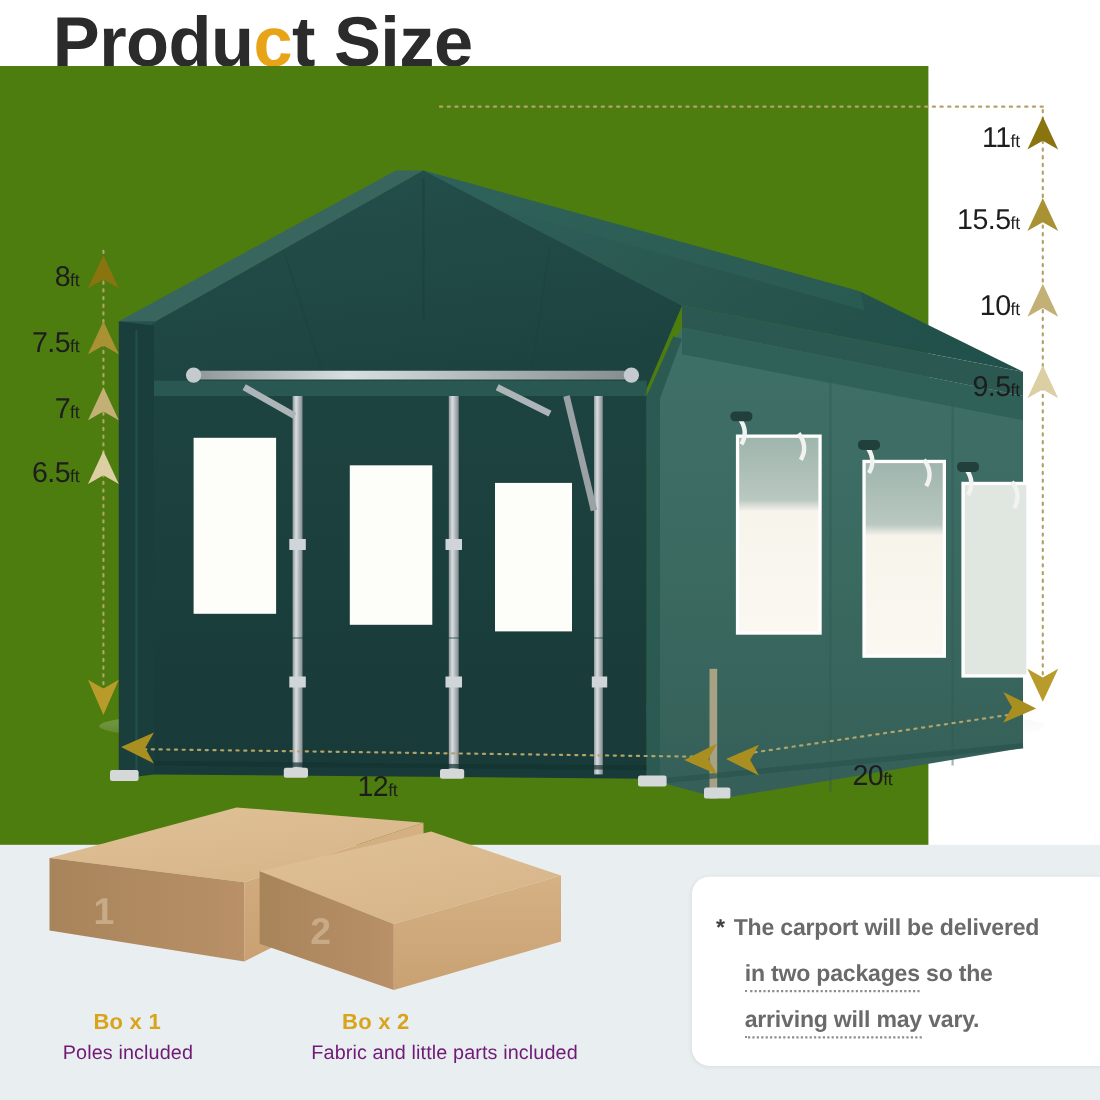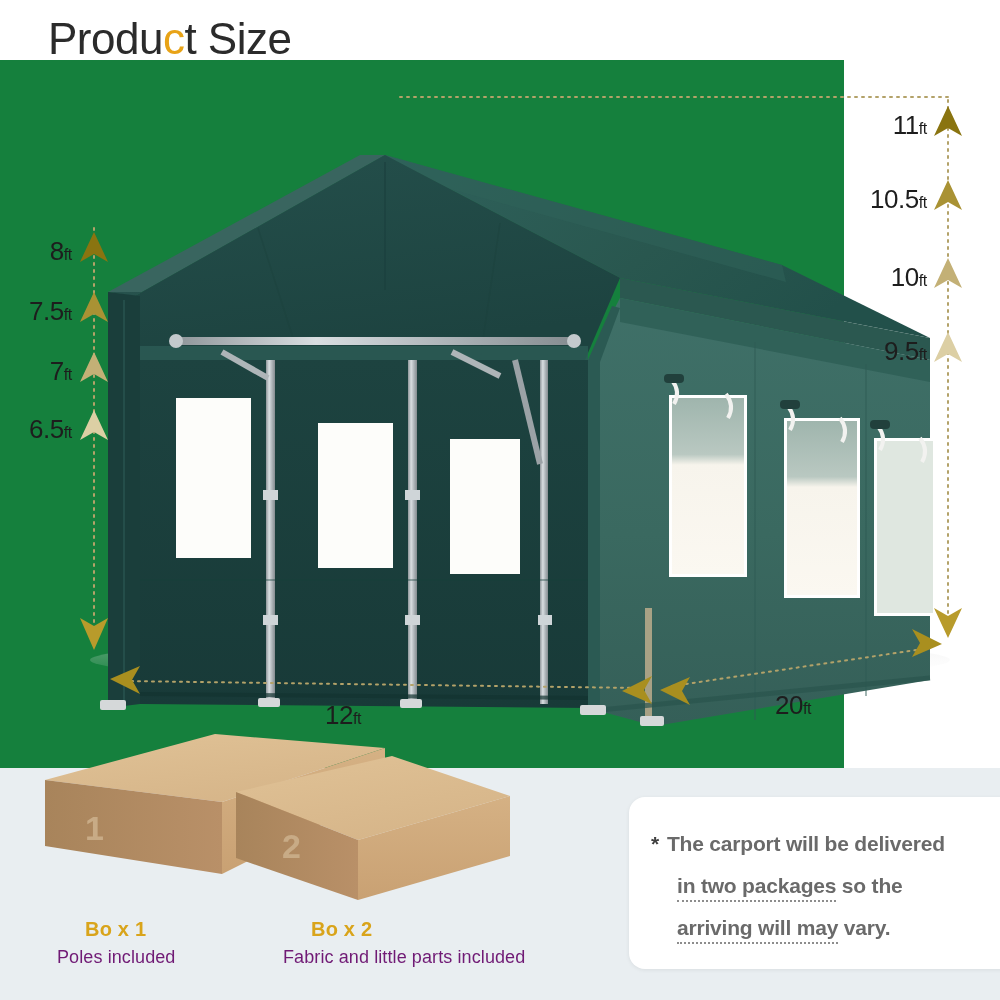--- a/index.html
+++ b/index.html
@@ -21,38 +21,37 @@
     height: 1000px;
     background: #ffffff;
     overflow: hidden;
   }
 
   
   #title {
     position: absolute;
     left: 48px;
     top: 2px;
-    font-size: 44px;
-    font-weight: 400;
+    font-size: 64px;
+    font-weight: 700;
     letter-spacing: -0.5px;
     color: #2b2b2b;
     line-height: 1.15;
     white-space: nowrap;
-    margin-top: 12px;
   }
   #title .accent { color: #e8a317; }
 
   
   #hero {
     position: absolute;
     left: 0;
     top: 60px;
     width: 844px;
     height: 710px;
-    background: #15803d;
+    background: #4d7c0f;
   }
 
   #carport-svg { display: block; }
 
   
   .dim-label {
     position: absolute;
     color: #1d1d1d;
     font-weight: 400;
     white-space: nowrap;
@@ -323,21 +322,21 @@
         <polyline points="672,626 930,588" stroke="#b3a269" stroke-width="2" fill="none" stroke-dasharray="2 5" stroke-linecap="round"></polyline>
         <polygon points="660,630 690,617 682,631 690,645" fill="#a98f1f"></polygon>
         <polygon points="942,584 912,597 920,583 912,569" fill="#a98f1f"></polygon>
       </g>
     </svg>
 
     <div class="dim-label dim-right" style="left:855px; top:50px; width:72px;">
       <span class="num">11</span><span class="unit">ft</span>
     </div>
     <div class="dim-label dim-right" style="left:845px; top:124px; width:82px;">
-      <span class="num">10.5</span><span class="unit">ft</span>
+      <span class="num">15.5</span><span class="unit">ft</span>
     </div>
     <div class="dim-label dim-right" style="left:855px; top:202px; width:72px;">
       <span class="num">10</span><span class="unit">ft</span>
     </div>
     <div class="dim-label dim-right" style="left:845px; top:276px; width:82px;">
       <span class="num">9.5</span><span class="unit">ft</span>
     </div>
 
     <div class="dim-label dim-left" style="left:10px; top:176px; width:62px;">
       <span class="num">8</span><span class="unit">ft</span>

